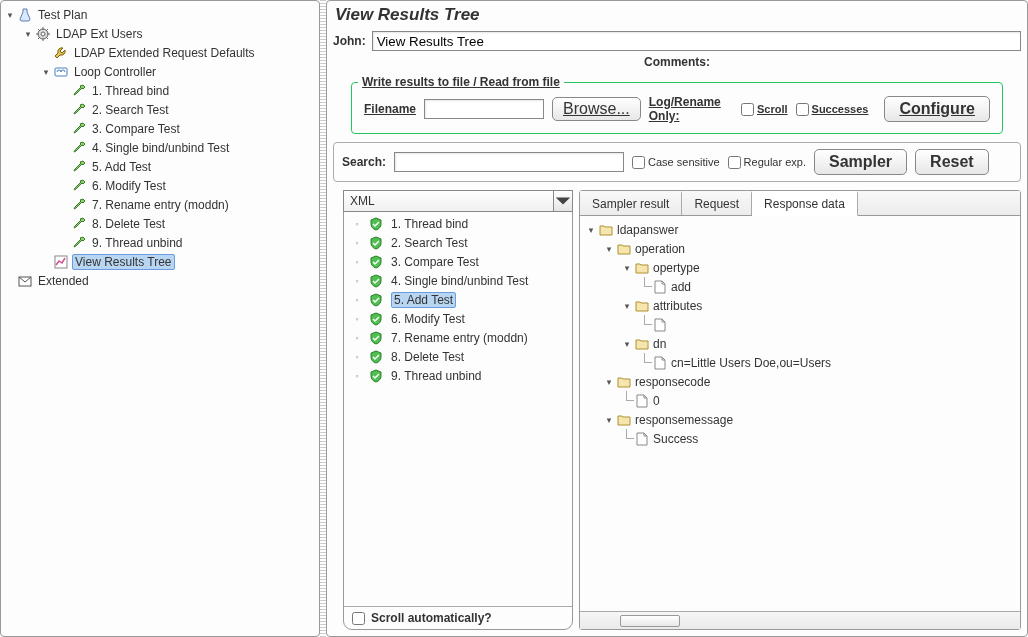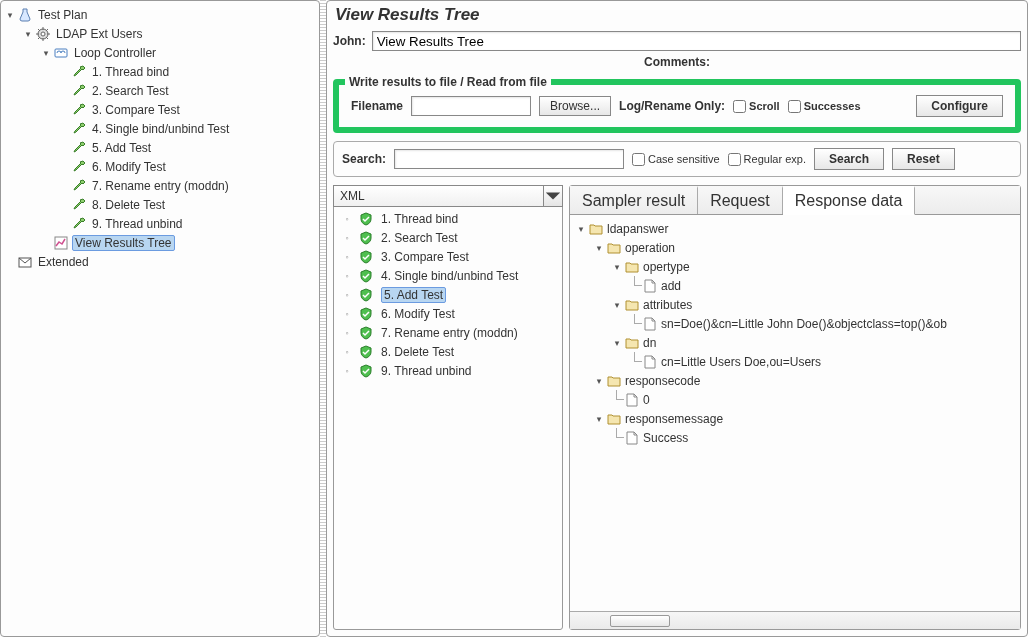--- a/index.html
+++ b/index.html
@@ -65,44 +65,44 @@
   display:flex; align-items:center; padding:2px 6px; gap:6px;
 }
 .form-row label { font-weight:bold; }
 .text-input {
   flex:1; border:1px solid #888; background:#fff;
   height:20px; padding:1px 4px;
   box-shadow: inset 1px 1px 2px rgba(0,0,0,0.1);
 }
 .comments-label { font-weight:bold; padding:2px 8px;text-align:center; }
 .fieldset {
-  border:6px solid #22c55e; border-radius:4px; margin:4px 6px; padding:4px 6px 8px;
+  border:1px solid #22c55e; border-radius:4px; margin:4px 24px; padding:4px 6px 8px;text-decoration:underline;
 }
 .legend { font-weight:bold; padding:0 4px; }
 .btn {
   background: linear-gradient(#ffffff,#e7e7e7);
-  border:1px solid #888; border-radius:0;
-  padding:3px 14px; cursor:pointer; font-size:12px;
+  border:1px solid #888; border-radius:5px;
+  padding:3px 14px; cursor:pointer; font-size:16px;
   font-weight:bold; color:#333;
 }
 .btn.small { padding:2px 10px; font-weight:normal; }
 .inline-label { font-weight:bold; }
 .checkbox { width:13px; height:13px; }
 .search-bar {
   display:flex; align-items:center; gap:8px; border:1px solid #aaa; border-radius:4px;
   margin:4px 6px; padding:6px 8px;
 }
 .search-bar .text-input { flex:1; max-width:230px; }
 .cb-wrap { display:flex; align-items:center; gap:3px; font-size:11px; }
 
 .results-area {
   flex:1; display:flex; margin:4px 6px 6px; gap:6px; min-height:0;
 }
 .results-left {
-  width:230px; display:flex; flex-direction:column; border:1px solid #999; border-radius:3px;
+  width:230px; display:flex; flex-direction:column; border:1px solid #999; border-radius:9px;margin-left:10px;
 }
 .combo {
   display:flex; border:1px solid #888; margin:-1px -1px 0 -1px;
 }
 .combo-val {
   flex:1; background:linear-gradient(#fff,#f0f0f0); padding:3px 6px; border-right:1px solid #888;
 }
 .combo-btn {
   width:18px; display:flex; align-items:center; justify-content:center;
   background:linear-gradient(#fff,#e5e5e5); cursor:pointer;
@@ -117,21 +117,21 @@
 .scroll-auto {
   border-top:1px solid #aaa; display:flex; align-items:center; gap:6px; padding:4px 8px;
   font-weight:bold;
 }
 .results-right {
   flex:1; display:flex; flex-direction:column; border:1px solid #999; border-radius:3px; min-width:0;
 }
 .tabs { display:flex; background:linear-gradient(#f8f8f8,#ececec); border-bottom:1px solid #999; }
 .tab {
   padding:4px 12px; border-right:1px solid #aaa; border-top:2px solid transparent; cursor:pointer;
-  font-size:16px; color:#333;
+  font-size:12px; color:#333;
 }
 .tab.active {
   background:#fff; border-top:2px solid #fff; border-bottom:1px solid #fff; margin-bottom:-1px; font-weight:normal;
 }
 .tab-spacer { flex:1; }
 .response-tree {
   flex:1; overflow:auto; padding:4px 2px;
 }
 .resp-row {
   display:flex; align-items:center; height:19px; white-space:nowrap;
@@ -170,20 +170,30 @@
     </div>
     <div class="tree-row">
       <span class="indent" style="width:18px"></span>
       <span class="toggle">▾</span>
       <span class="icon">
         <svg viewBox="0 0 14 14">
           <use href="#ic-gear"></use>
         </svg>
       </span>
       <span class="tree-label">LDAP Ext Users</span>
+    </div>
+    <div class="tree-row">
+      <span class="indent" style="width:36px"></span>
+      <span class="toggle"></span>
+      <span class="icon">
+        <svg viewBox="0 0 14 14">
+          <use href="#ic-wrench"></use>
+        </svg>
+      </span>
+      <span class="tree-label">LDAP Extended Request Defaults</span>
     </div>
     <div class="tree-row">
       <span class="indent" style="width:36px"></span>
       <span class="toggle">▾</span>
       <span class="icon">
         <svg viewBox="0 0 14 14">
           <use href="#ic-loop"></use>
         </svg>
       </span>
       <span class="tree-label">Loop Controller</span>
@@ -335,21 +345,21 @@
     <span class="inline-label">Search:</span>
     <input class="text-input" value="" style="">
     <span class="cb-wrap">
         <input type="checkbox" class="checkbox" style="">
         <span>Case sensitive</span>
       </span>
     <span class="cb-wrap">
         <input type="checkbox" class="checkbox" style="">
         <span>Regular exp.</span>
       </span>
-    <button class="btn">Search</button>
+    <button class="btn">Sampler</button>
     <button class="btn">Reset</button>
   </div>
 
   <div class="results-area">
     <div class="results-left">
       <div class="combo">
         <div class="combo-val">XML</div>
         <div class="combo-btn">
           <svg viewBox="0 0 10 10">
               <path d="M1 3 L5 7 L9 3 Z" fill="#444"></path>
@@ -432,20 +442,24 @@
           <div class="result-row">
             <span class="toggle" style="color:#888">◦</span>
             <span class="icon">
               <svg viewBox="0 0 14 14">
                 <use href="#ic-shield"></use>
               </svg>
             </span>
             <span class="res-label">9. Thread unbind</span>
           </div>
         </div>
+      <div class="scroll-auto">
+        <input type="checkbox" class="checkbox" style="">
+        <span>Scroll automatically?</span>
+      </div>
     </div>
 
     <div class="results-right">
       <div class="tabs">
         <div class="tab" id="tab-sampler">Sampler result</div>
         <div class="tab" id="tab-request">Request</div>
         <div class="tab active" id="tab-response">Response data</div>
         <div class="tab-spacer"></div>
       </div>
       <div class="response-tree" id="response-tree">
@@ -500,21 +514,20 @@
             <span>attributes</span>
           </div>
           <div class="resp-row">
             <span class="indent" style="width:58px"></span>
             <span class="connector-bend"></span>
             <span class="icon">
               <svg viewBox="0 0 14 14">
                 <use href="#ic-file"></use>
               </svg>
             </span>
-            <span>sn=Doe()&amp;cn=Little John Doe()&amp;objectclass=top()&amp;ob</span>
           </div>
           <div class="resp-row">
             <span class="indent" style="width:40px"></span>
             <span class="toggle">▾</span>
             <span class="icon">
               <svg viewBox="0 0 14 14">
                 <use href="#ic-folder"></use>
               </svg>
             </span>
             <span>dn</span>

